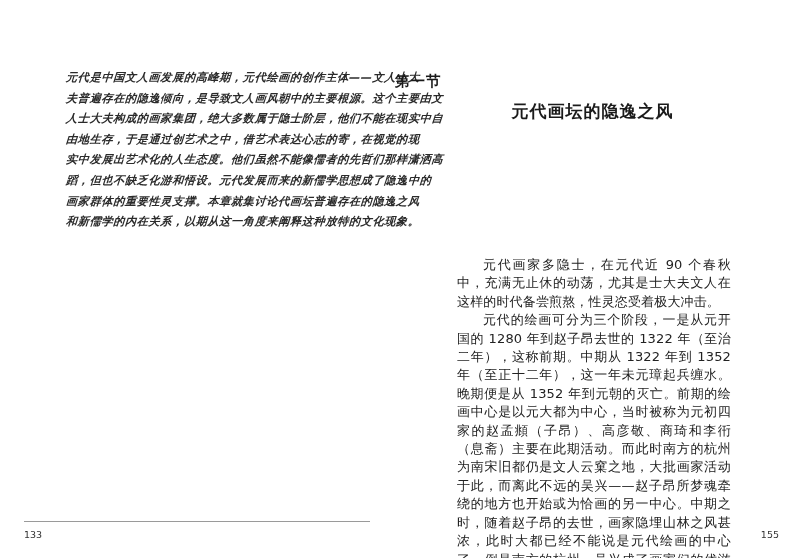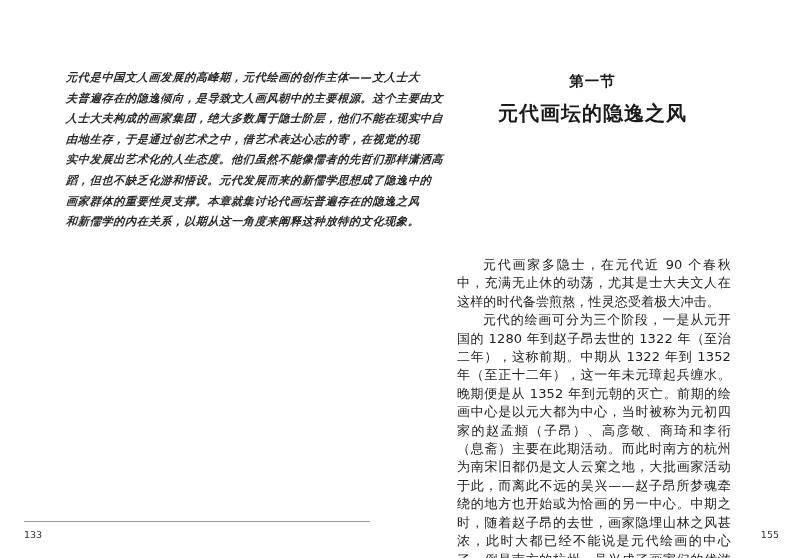--- a/index.html
+++ b/index.html
@@ -45,35 +45,35 @@
     transform: skewX(-4deg);
     white-space: nowrap;
   }
 
   
   .sec-num {
     position: absolute;
     top: 72px;
     left: 0;
     width: 395px;
-    text-align: center;
+    text-align: left;
     font-family: "DejaVu Sans", "Liberation Sans", sans-serif;
     font-size: 14.5px;
     font-weight: 700;
     color: #1a1a1a;
     letter-spacing: 1px;
   }
   .sec-title {
     position: absolute;
     top: 100px;
     left: 0;
     width: 395px;
     text-align: center;
     font-family: "DejaVu Sans", "Liberation Sans", sans-serif;
-    font-size: 20px;
+    font-size: 17px;
     font-weight: 700;
     color: #1a1a1a;
     letter-spacing: 1px;
   }
   .body-block {
     position: absolute;
     left: 62px;
     top: 256px;
     width: 274px;
   }

